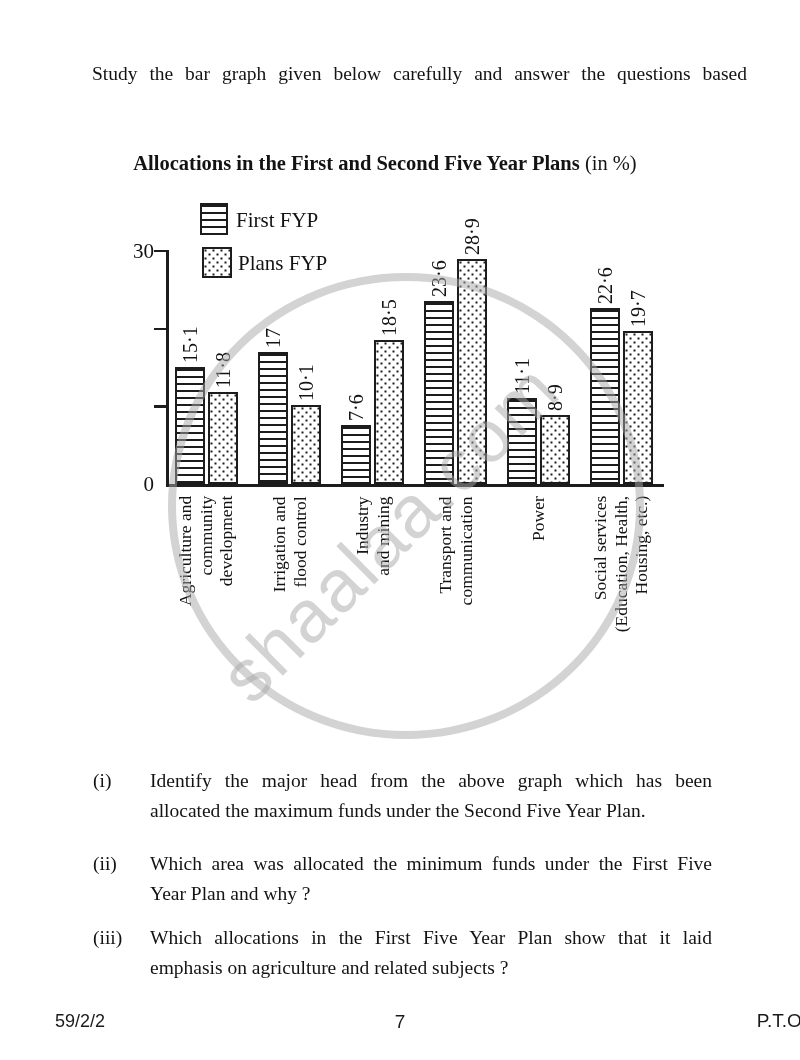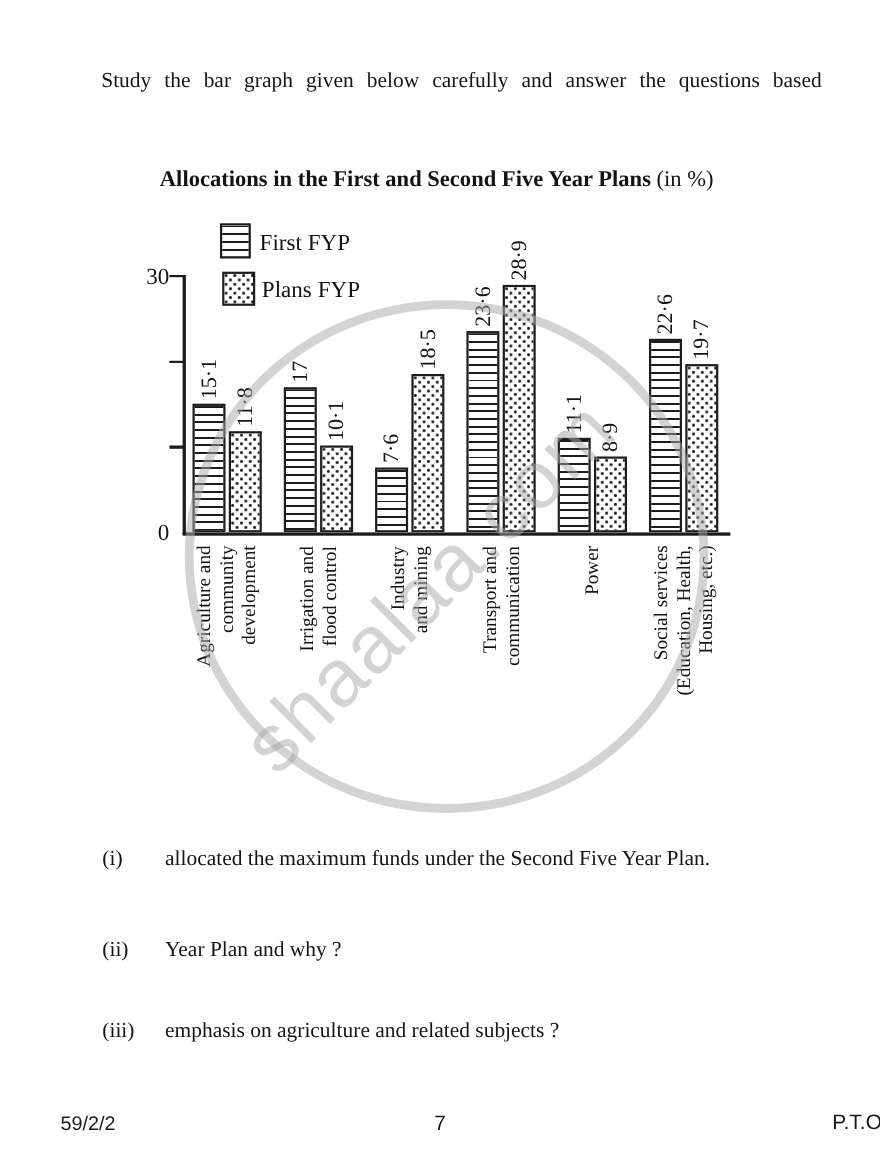--- a/index.html
+++ b/index.html
@@ -64,21 +64,21 @@
 </style>
 </head>
 <body>
 
 <div class="page">
 
   <div class="abs bodytext" style="left:92px;top:59px;width:655px;">
     <div class="jline">Study the bar graph given below carefully and answer the questions based</div>
   </div>
 
-  <div class="abs charttitle" style="left:0;top:152px;width:770px;margin-left:12px;">
+  <div class="abs charttitle" style="left:0;top:152px;width:770px;">
     <span class="b">Allocations in the First and Second Five Year Plans</span><span> (in %)</span>
   </div>
 
   <div>
     <span class="swatch pat-hlines" style="left:200px;top:203px;width:28px;height:32px;"></span>
     <span class="abs legendlabel" style="left:236px;top:205px;">First FYP</span>
     <span class="swatch pat-dots" style="left:202px;top:247px;width:30px;height:31px;"></span>
     <span class="abs legendlabel" style="left:238px;top:248px;">Plans FYP</span>
   </div>
 
@@ -130,32 +130,35 @@
 Housing, etc.)</div>
     </div>
 
 
   <div class="wm-circle"></div>
   <div class="wm-text">shaalaa.com</div>
 
   <div class="q bodytext" style="top:766px;">
     <span class="qidx">(i)</span>
     <div class="qtext">
+      <div class="jline">Identify the major head from the above graph which has been</div>
       <div>allocated the maximum funds under the Second Five Year Plan.</div>
     </div>
   </div>
   <div class="q bodytext" style="top:849px;">
     <span class="qidx">(ii)</span>
     <div class="qtext">
+      <div class="jline">Which area was allocated the minimum funds under the First Five</div>
       <div>Year Plan and why ?</div>
     </div>
   </div>
   <div class="q bodytext" style="top:923px;">
     <span class="qidx">(iii)</span>
     <div class="qtext">
+      <div class="jline">Which allocations in the First Five Year Plan show that it laid</div>
       <div>emphasis on agriculture and related subjects ?</div>
     </div>
   </div>
 
   <div class="abs foot" style="left:55px;top:1011px;font-size:18px;">59/2/2</div>
   <div class="abs foot" style="left:0;top:1011px;width:800px;text-align:center;font-size:19px;">7</div>
   <div class="abs foot" style="right:33px;top:1010px;font-size:19px;">P.T.O.</div>
 
 </div>
 

